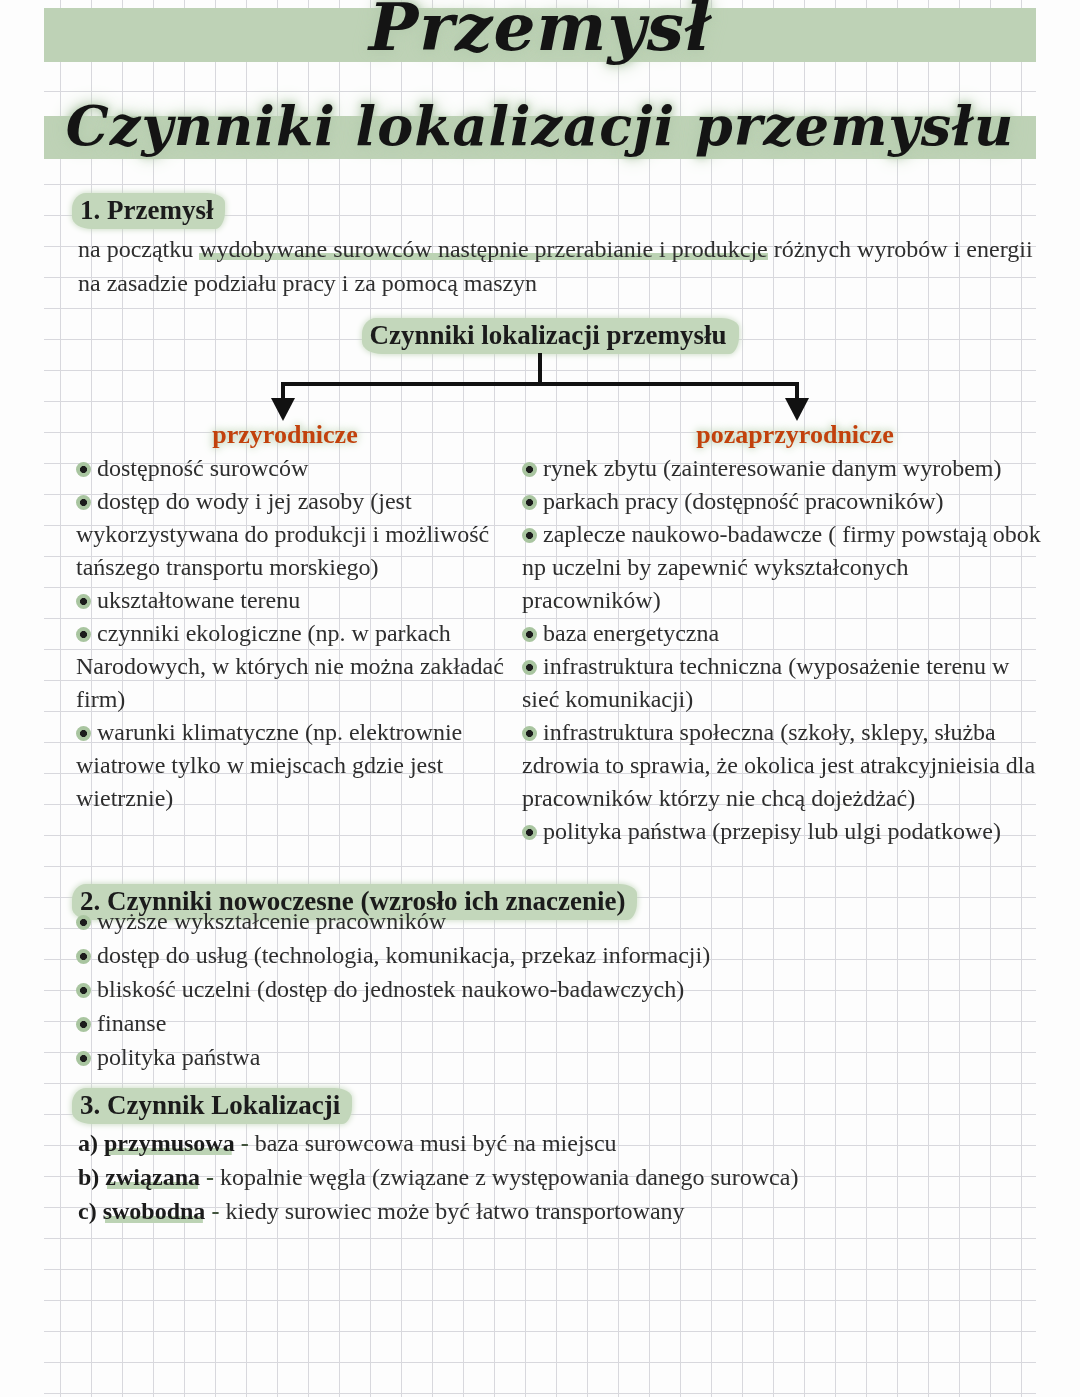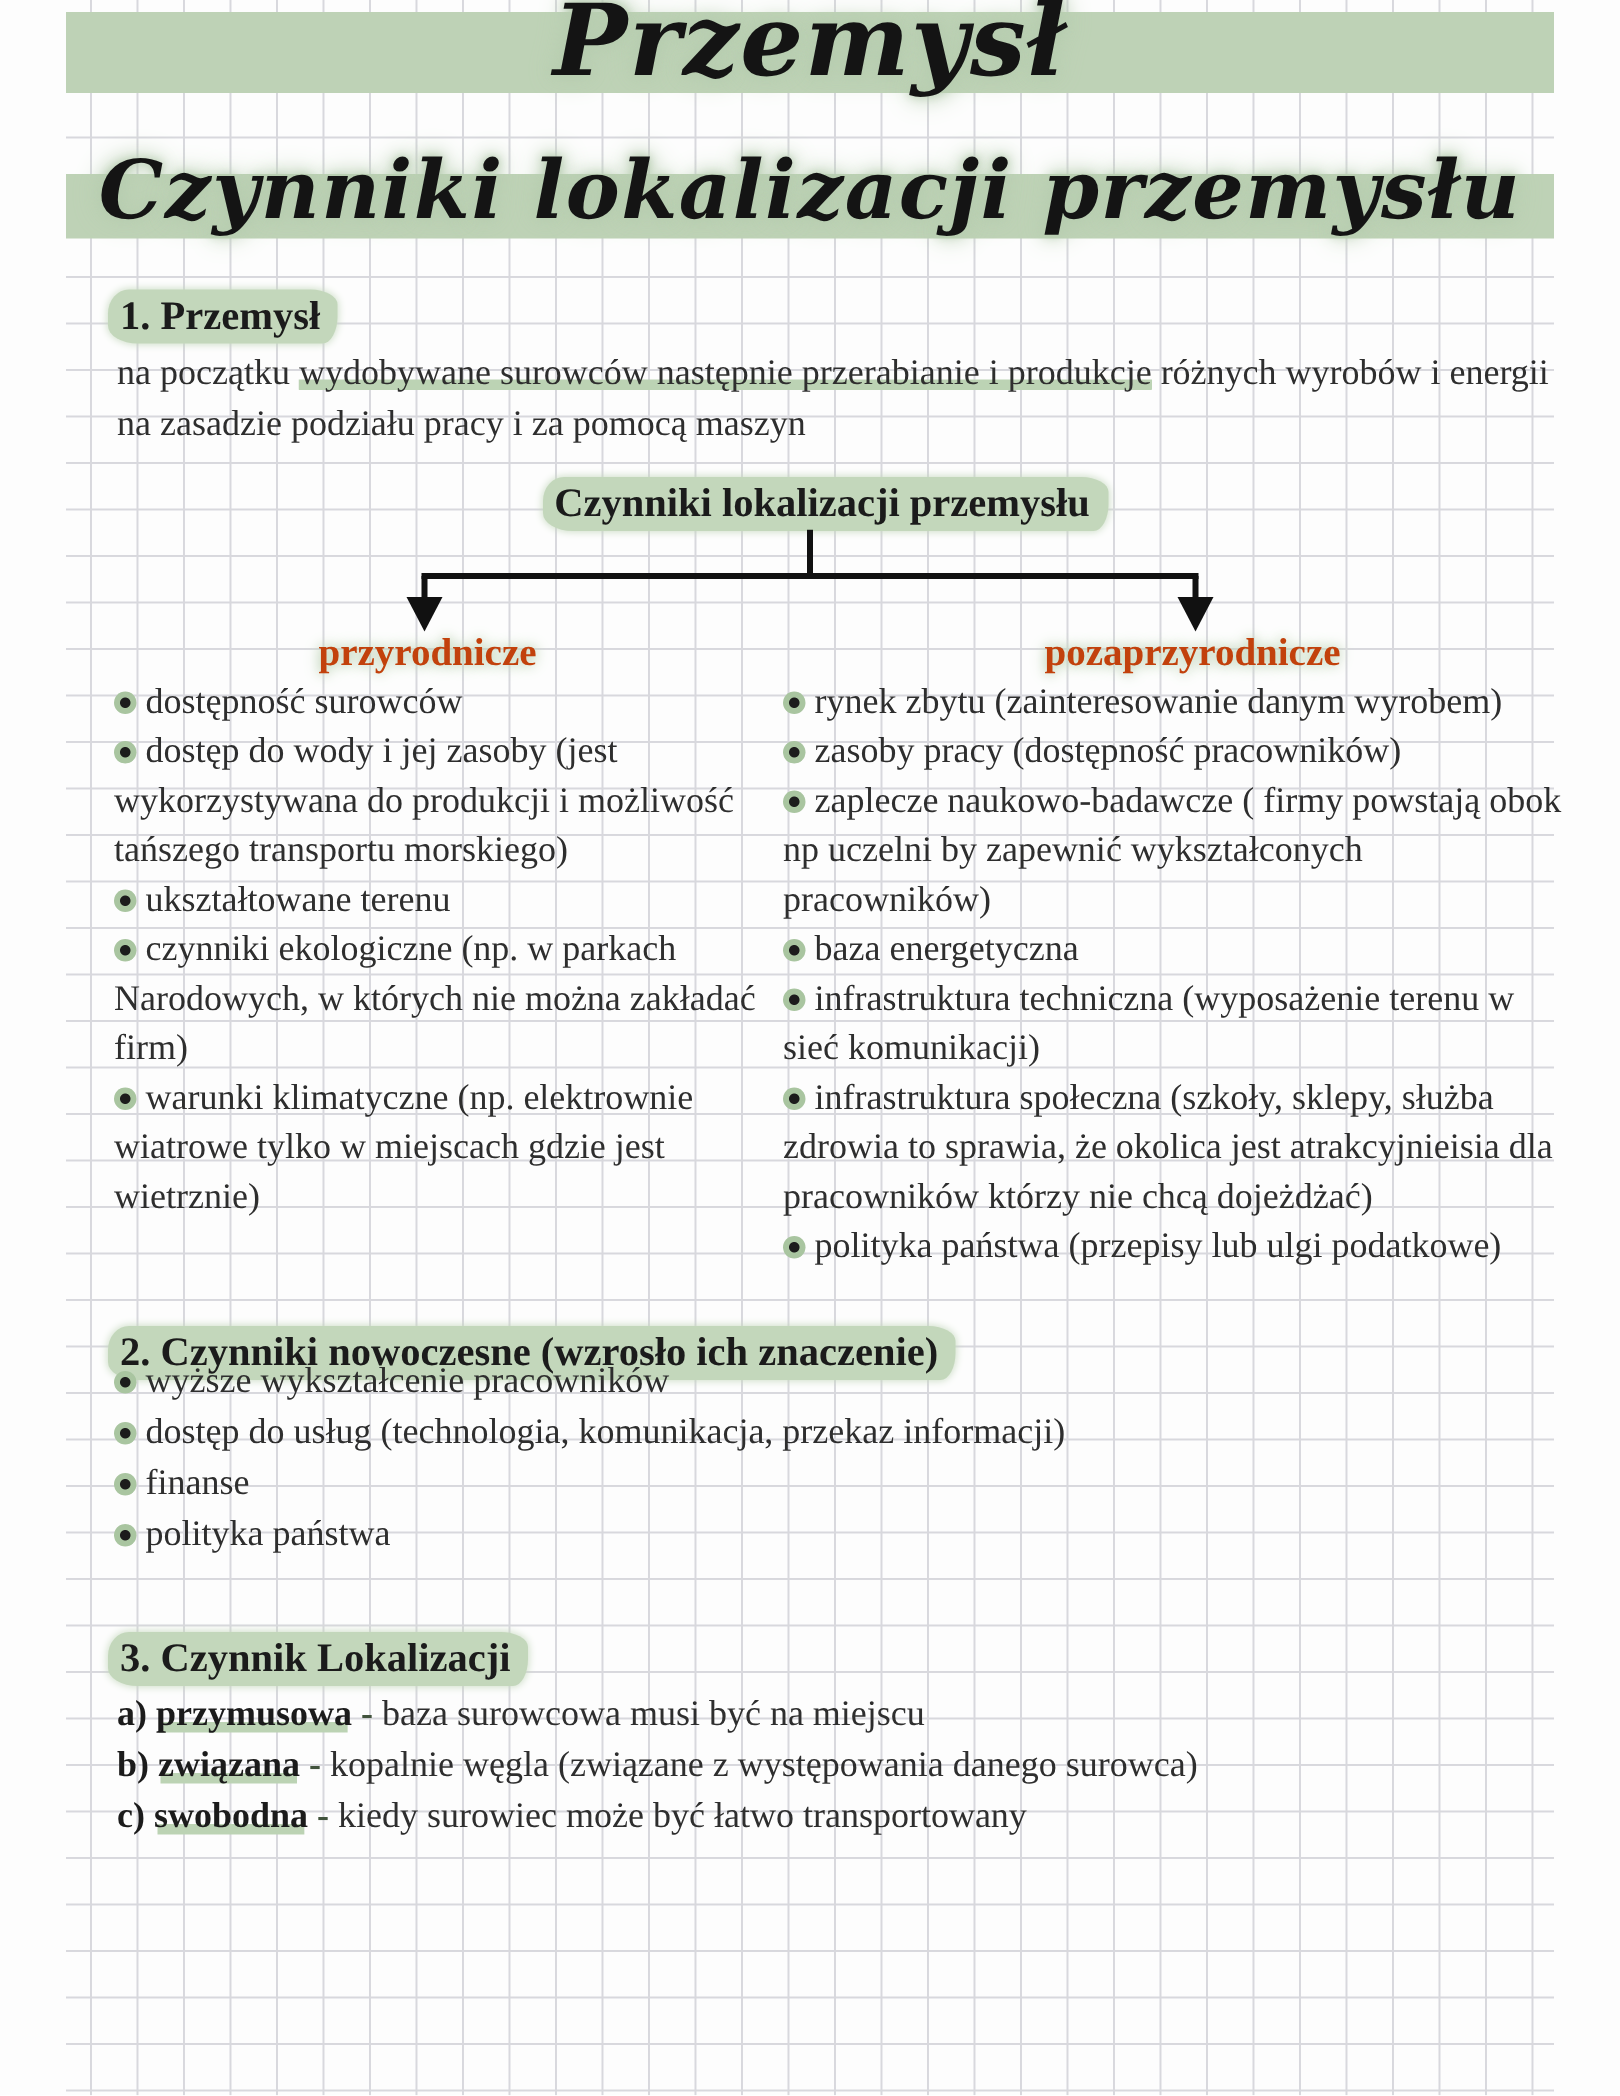--- a/index.html
+++ b/index.html
@@ -96,34 +96,35 @@
   <div class="abs" style="left:66px;top:452px;width:452px;">
     <p class="li"><span class="bullet"></span><span>dostępność surowców</span></p>
     <p class="li"><span class="bullet"></span><span>dostęp do wody i jej zasoby (jest wykorzystywana do produkcji i możliwość tańszego transportu morskiego)</span></p>
     <p class="li"><span class="bullet"></span><span>ukształtowane terenu</span></p>
     <p class="li"><span class="bullet"></span><span>czynniki ekologiczne (np. w parkach Narodowych, w których nie można zakładać firm)</span></p>
     <p class="li"><span class="bullet"></span><span>warunki klimatyczne (np. elektrownie wiatrowe tylko w miejscach gdzie jest wietrznie)</span></p>
   </div>
 
   <div class="abs" style="left:512px;top:452px;width:528px;">
     <p class="li"><span class="bullet"></span><span>rynek zbytu (zainteresowanie danym wyrobem)</span></p>
-    <p class="li"><span class="bullet"></span><span>zasoby pracy (dostępność pracowników)</span></p>
+    <p class="li"><span class="bullet"></span><span>parkach pracy (dostępność pracowników)</span></p>
     <p class="li"><span class="bullet"></span><span>zaplecze naukowo-badawcze ( firmy powstają obok np uczelni by zapewnić wykształconych pracowników)</span></p>
     <p class="li"><span class="bullet"></span><span>baza energetyczna</span></p>
     <p class="li"><span class="bullet"></span><span>infrastruktura techniczna (wyposażenie terenu w sieć komunikacji)</span></p>
     <p class="li"><span class="bullet"></span><span>infrastruktura społeczna (szkoły, sklepy, służba zdrowia to sprawia, że okolica jest atrakcyjnieisia dla pracowników którzy nie chcą dojeżdżać)</span></p>
     <p class="li"><span class="bullet"></span><span>polityka państwa (przepisy lub ulgi podatkowe)</span></p>
   </div>
 
   <div class="abs" style="left:62px;top:884px;">
     <span class="h-blob">2. Czynniki nowoczesne (wzrosło ich znaczenie)</span>
   </div>
   <div class="abs" style="left:66px;top:904px;width:800px;">
     <p class="li" style="line-height:34px;"><span class="bullet"></span><span>wyższe wykształcenie pracowników</span></p>
     <p class="li" style="line-height:34px;"><span class="bullet"></span><span>dostęp do usług (technologia, komunikacja, przekaz informacji)</span></p>
+    <p class="li" style="line-height:34px;"><span class="bullet"></span><span>bliskość uczelni (dostęp do jednostek naukowo-badawczych)</span></p>
     <p class="li" style="line-height:34px;"><span class="bullet"></span><span>finanse</span></p>
     <p class="li" style="line-height:34px;"><span class="bullet"></span><span>polityka państwa</span></p>
   </div>
 
   <div class="abs" style="left:62px;top:1088px;">
     <span class="h-blob">3. Czynnik Lokalizacji</span>
   </div>
   <div class="abs" style="left:68px;top:1126px;width:940px;">
     <p class="s3-line"><span class="s3-lbl">a)</span> <span class="s3-term">przymusowa</span> <span class="s3-dash">-</span> <span>baza surowcowa musi być na miejscu</span></p>
     <p class="s3-line"><span class="s3-lbl">b)</span> <span class="s3-term">związana</span> <span class="s3-dash">-</span> <span>kopalnie węgla (związane z występowania danego surowca)</span></p>

